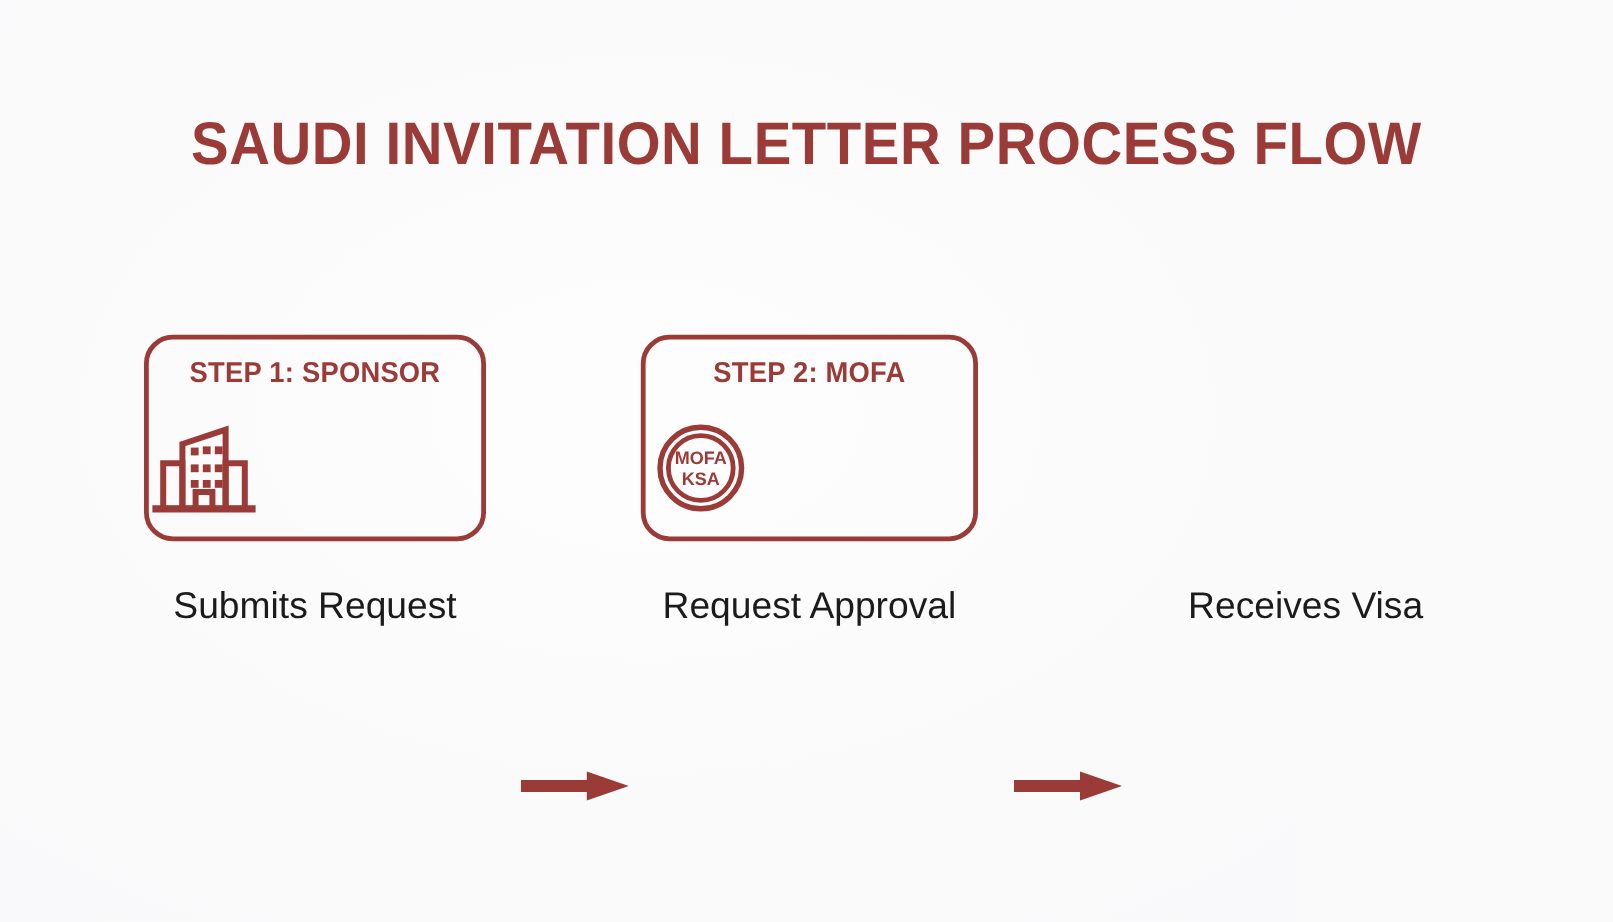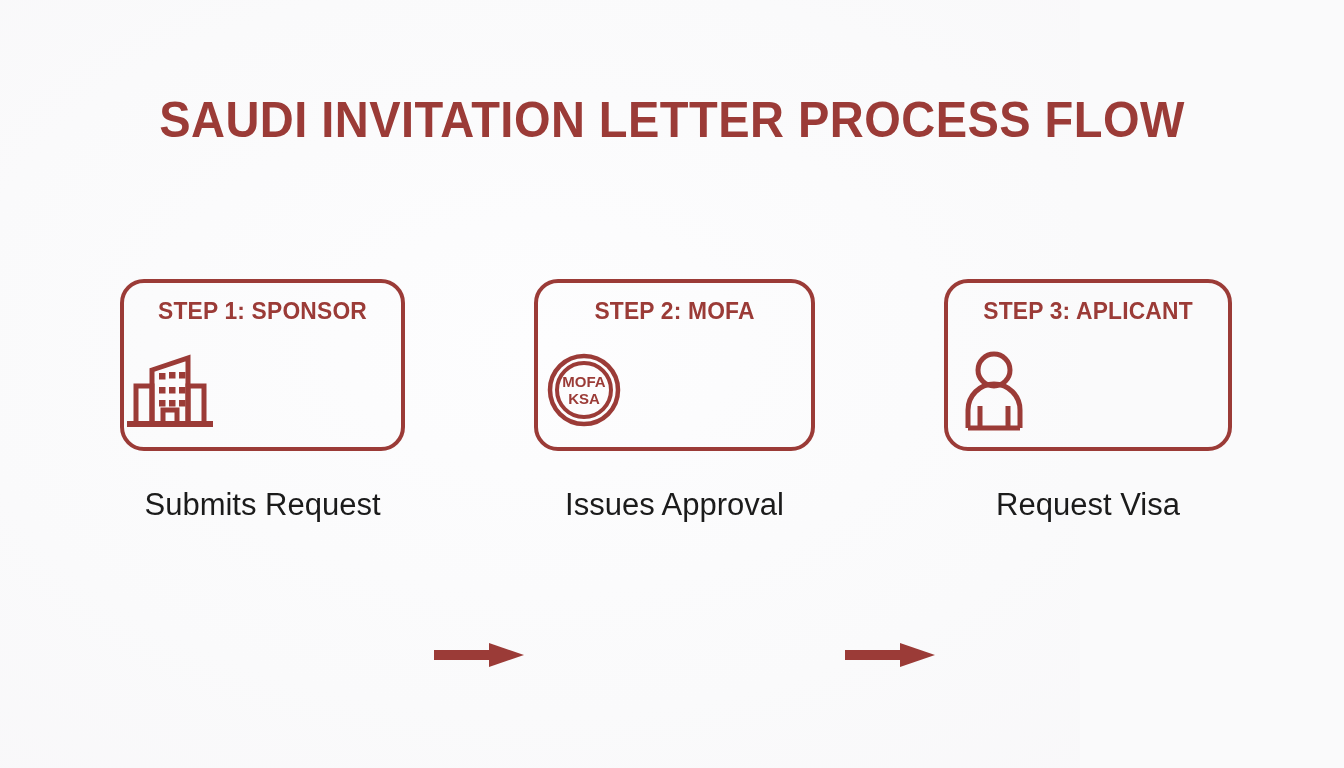--- a/index.html
+++ b/index.html
@@ -187,38 +187,20 @@
 
     <div class="arrow a2">
       <svg width="90" height="26" viewBox="0 0 90 26" aria-hidden="true">
         <g fill="#9b3b37">
           <rect x="0" y="8" width="58" height="10"></rect>
           <path d="M55 1 L90 13 L55 25 Z"></path>
         </g>
       </svg>
     </div>
 
-    <div class="step-box b3">
-      <div class="step-label">STEP 3: APLICANT</div>
-      <div class="icon-wrap">
-        <svg width="92" height="92" viewBox="0 0 92 92" aria-hidden="true">
-          <g fill="none" stroke="#9b3b37" stroke-width="5" stroke-linecap="butt">
-
-            <circle cx="46" cy="26" r="16"></circle>
-
-            <path d="M20 84 L20 66 A26 26 0 0 1 72 66 L72 84"></path>
-
-            <path d="M20 84 L72 84"></path>
-
-            <path d="M32 84 L32 62"></path>
-            <path d="M60 84 L60 62"></path>
-          </g>
-        </svg>
-      </div>
-    </div>
 
   </div>
 
   <div class="caption c1">Submits Request</div>
-  <div class="caption c2">Issues Approval</div>
-  <div class="caption c3">Request Visa</div>
+  <div class="caption c2">Request Approval</div>
+  <div class="caption c3">Receives Visa</div>
 
 </div>
 
 </body></html>

